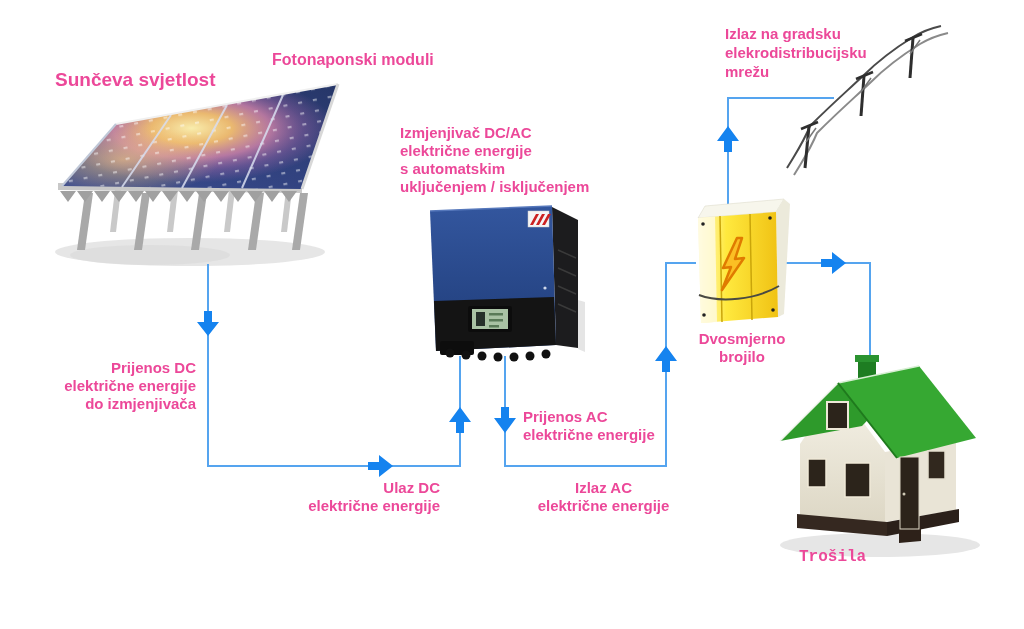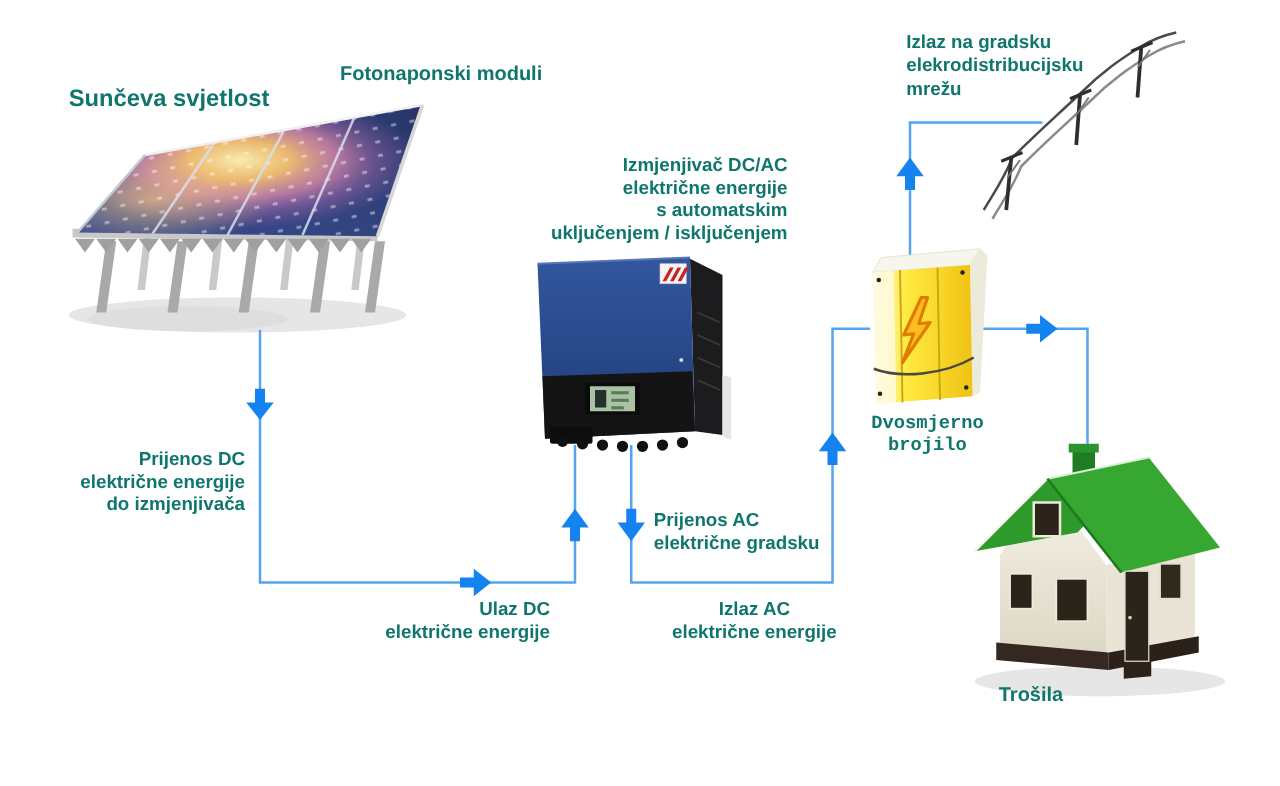--- a/index.html
+++ b/index.html
@@ -1,31 +1,31 @@
 <!DOCTYPE html>
 <html><head>
 <meta charset="utf-8">
 <style>
   html,body{margin:0;padding:0;background:#fff;}
   #stage{position:relative;width:1024px;height:629px;background:#ffffff;overflow:hidden;
          font-family:"Liberation Sans",sans-serif;}
   #art{position:absolute;left:0;top:0;}
-  .label{position:absolute;font-weight:bold;color:#0f766e;white-space:pre-line;
+  .label{position:absolute;font-weight:bold;color:#ec4899;white-space:pre-line;
          font-family:"Liberation Sans",sans-serif;line-height:18px;font-size:15px;}
   .lbl-sunlight{left:55px;top:69px;font-size:19px;line-height:22px;}
   .lbl-pv{left:272px;top:51px;font-size:16px;}
   .lbl-sub{left:232px;top:242px;line-height:19px;}
   .lbl-dctrans{left:18px;top:359px;width:178px;text-align:right;}
-  .lbl-inv{left:400px;top:124px;width:230px;text-align:right;}
+  .lbl-inv{left:400px;top:124px;width:230px;text-align:left;}
   .lbl-dcin{left:265px;top:479px;width:175px;text-align:right;}
   .lbl-actrans{left:523px;top:408px;}
   .lbl-acout{left:516px;top:479px;width:175px;text-align:center;}
-  .lbl-meter{left:682px;top:330px;width:120px;text-align:center;font-family:Liberation Mono, monospace;}
+  .lbl-meter{left:682px;top:330px;width:120px;text-align:center;}
   .lbl-grid{left:725px;top:24px;line-height:19px;}
-  .lbl-loads{left:799px;top:548px;font-size:16px;}
+  .lbl-loads{left:799px;top:548px;font-size:16px;font-family:Liberation Mono, monospace;}
 </style>
 </head>
 <body>
 
 <div id="stage">
 
 <svg id="art" width="1024" height="629" viewBox="0 0 1024 629">
   <defs>
     <linearGradient id="pvbase" x1="0" y1="1" x2="1" y2="0">
       <stop offset="0" stop-color="#3b4c90"></stop>
@@ -219,21 +219,21 @@
   <div class="label lbl-dctrans">Prijenos DC
 električne energije
 do izmjenjivača</div>
   <div class="label lbl-inv">Izmjenjivač DC/AC
 električne energije
 s automatskim
 uključenjem / isključenjem</div>
   <div class="label lbl-dcin">Ulaz DC
 električne energije</div>
   <div class="label lbl-actrans">Prijenos AC
-električne gradsku</div>
+električne energije</div>
   <div class="label lbl-acout">Izlaz AC
 električne energije</div>
   <div class="label lbl-meter">Dvosmjerno
 brojilo</div>
   <div class="label lbl-grid">Izlaz na gradsku
 elekrodistribucijsku
 mrežu</div>
   <div class="label lbl-loads">Trošila</div>
 </div>
 

